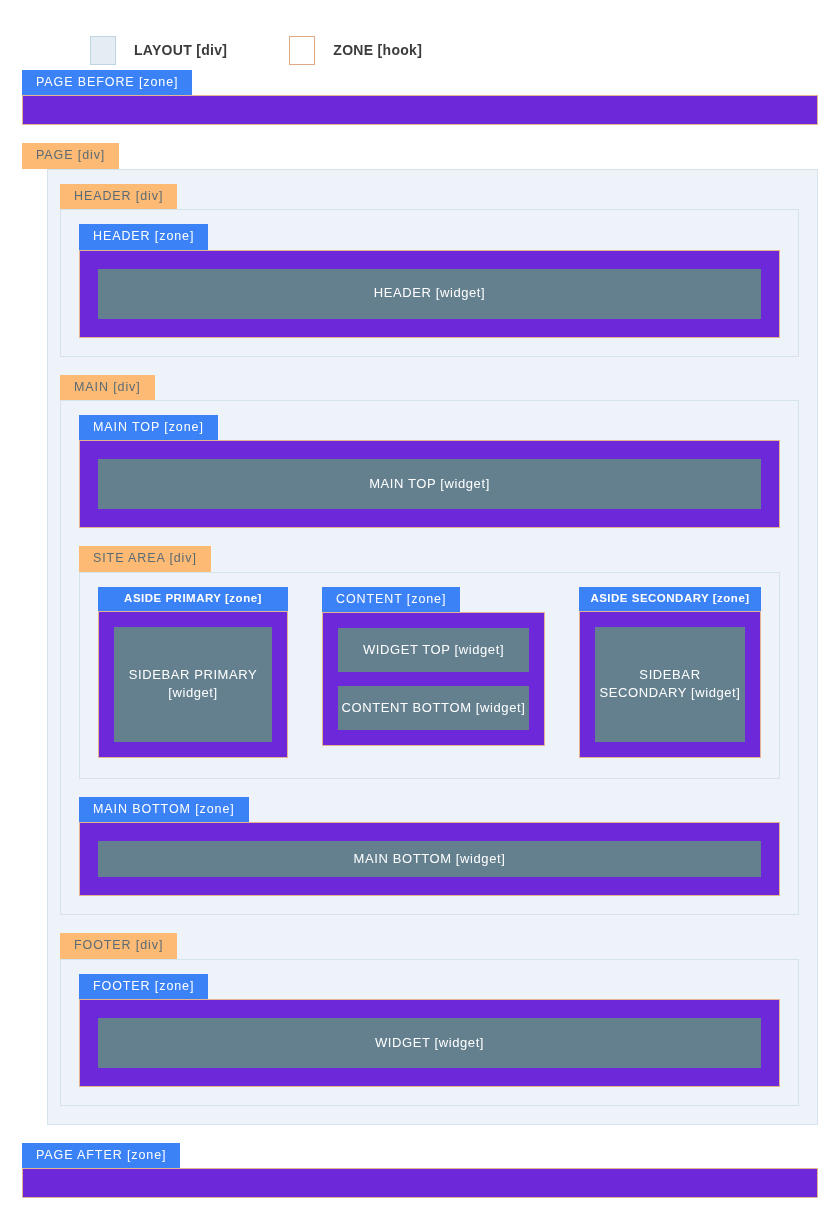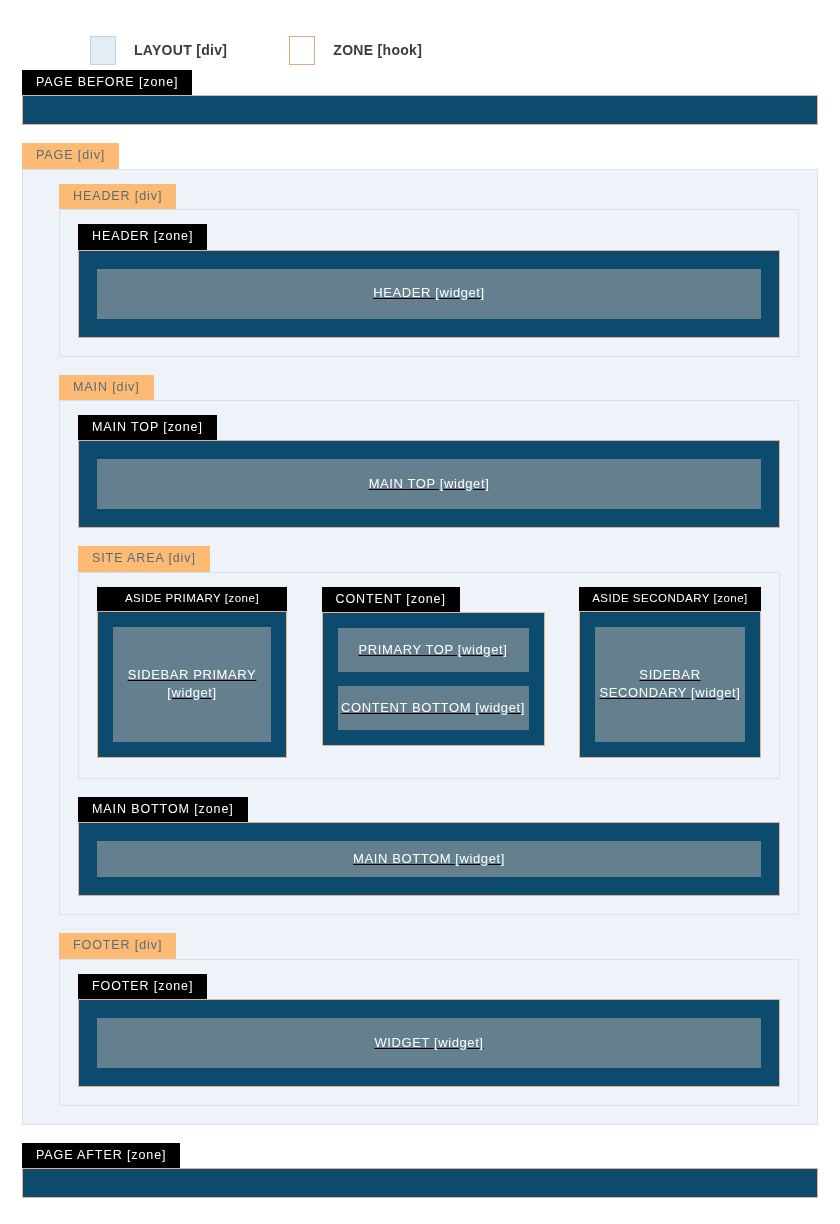--- a/index.html
+++ b/index.html
@@ -48,32 +48,31 @@
     letter-spacing: 0.9px;
     padding: 5px 14px 6px 14px;
     line-height: 1.15;
     white-space: nowrap;
   }
   .tab-div {
     background: #fdba74;
     color: #5A6B75;
   }
   .tab-zone {
-    background: #000000;
+    background: #3b82f6;
     color: #FFFFFF;
   }
 
   .box-div {
     background: #EDF3F8;
     border: 1px solid #D5E3ED;
   }
   .box-zone {
-    background: #0c4a6e;
+    background: #6d28d9;
     border: 1px solid #E6B392;
-    text-decoration: underline;
   }
 
   .widget {
     background: #64808F;
     color: #FFFFFF;
     font-size: 13px;
     letter-spacing: 0.6px;
     display: flex;
     align-items: center;
     justify-content: center;
@@ -84,21 +83,21 @@
   
   .stack { padding: 0 22px; }
 
   
   .bar-zone-body {
     height: 30px;
   }
   .gap-md { height: 18px; }
 
   
-  #page-div-body { padding: 14px 18px 18px 36px; }
+  #page-div-body { padding: 14px 18px 18px 12px; margin-left: 25px; }
 
   
   #header-div-body { padding: 14px 18px 18px 18px; }
   #header-zone-body { padding: 18px; }
   #header-widget { height: 50px; }
 
   
   #main-div-body { padding: 14px 18px 18px 18px; }
   #maintop-zone-body { padding: 18px; }
   #maintop-widget { height: 50px; }
@@ -114,20 +113,21 @@
   .col-aside-primary   { width: 190px; }
   .col-content         { width: 223px; }
   .col-aside-secondary { width: 182px; }
 
   .tab-full {
     display: block;
     text-align: center;
     font-size: 11.5px;
     letter-spacing: 0.5px;
     padding: 5px 4px 6px 4px;
+    font-weight: bold;
   }
 
   .col-zone-body { padding: 15px; }
   #sidebar-primary-widget   { height: 115px; }
   #sidebar-secondary-widget { height: 115px; }
   #content-top-widget       { height: 44px; margin-bottom: 14px; }
   #content-bottom-widget    { height: 44px; }
 
   
   #mainbottom-zone-body { padding: 18px; }
@@ -207,21 +207,21 @@
                 <div class="col col-aside-primary">
                   <span class="tab tab-zone tab-full">ASIDE PRIMARY [zone]</span>
                   <div class="box-zone col-zone-body">
                     <div class="widget" id="sidebar-primary-widget">SIDEBAR PRIMARY [widget]</div>
                   </div>
                 </div>
 
                 <div class="col col-content">
                   <span class="tab tab-zone">CONTENT [zone]</span>
                   <div class="box-zone col-zone-body">
-                    <div class="widget" id="content-top-widget">PRIMARY TOP [widget]</div>
+                    <div class="widget" id="content-top-widget">WIDGET TOP [widget]</div>
                     <div class="widget" id="content-bottom-widget">CONTENT BOTTOM [widget]</div>
                   </div>
                 </div>
 
                 <div class="col col-aside-secondary">
                   <span class="tab tab-zone tab-full">ASIDE SECONDARY [zone]</span>
                   <div class="box-zone col-zone-body">
                     <div class="widget" id="sidebar-secondary-widget">SIDEBAR SECONDARY [widget]</div>
                   </div>
                 </div>

